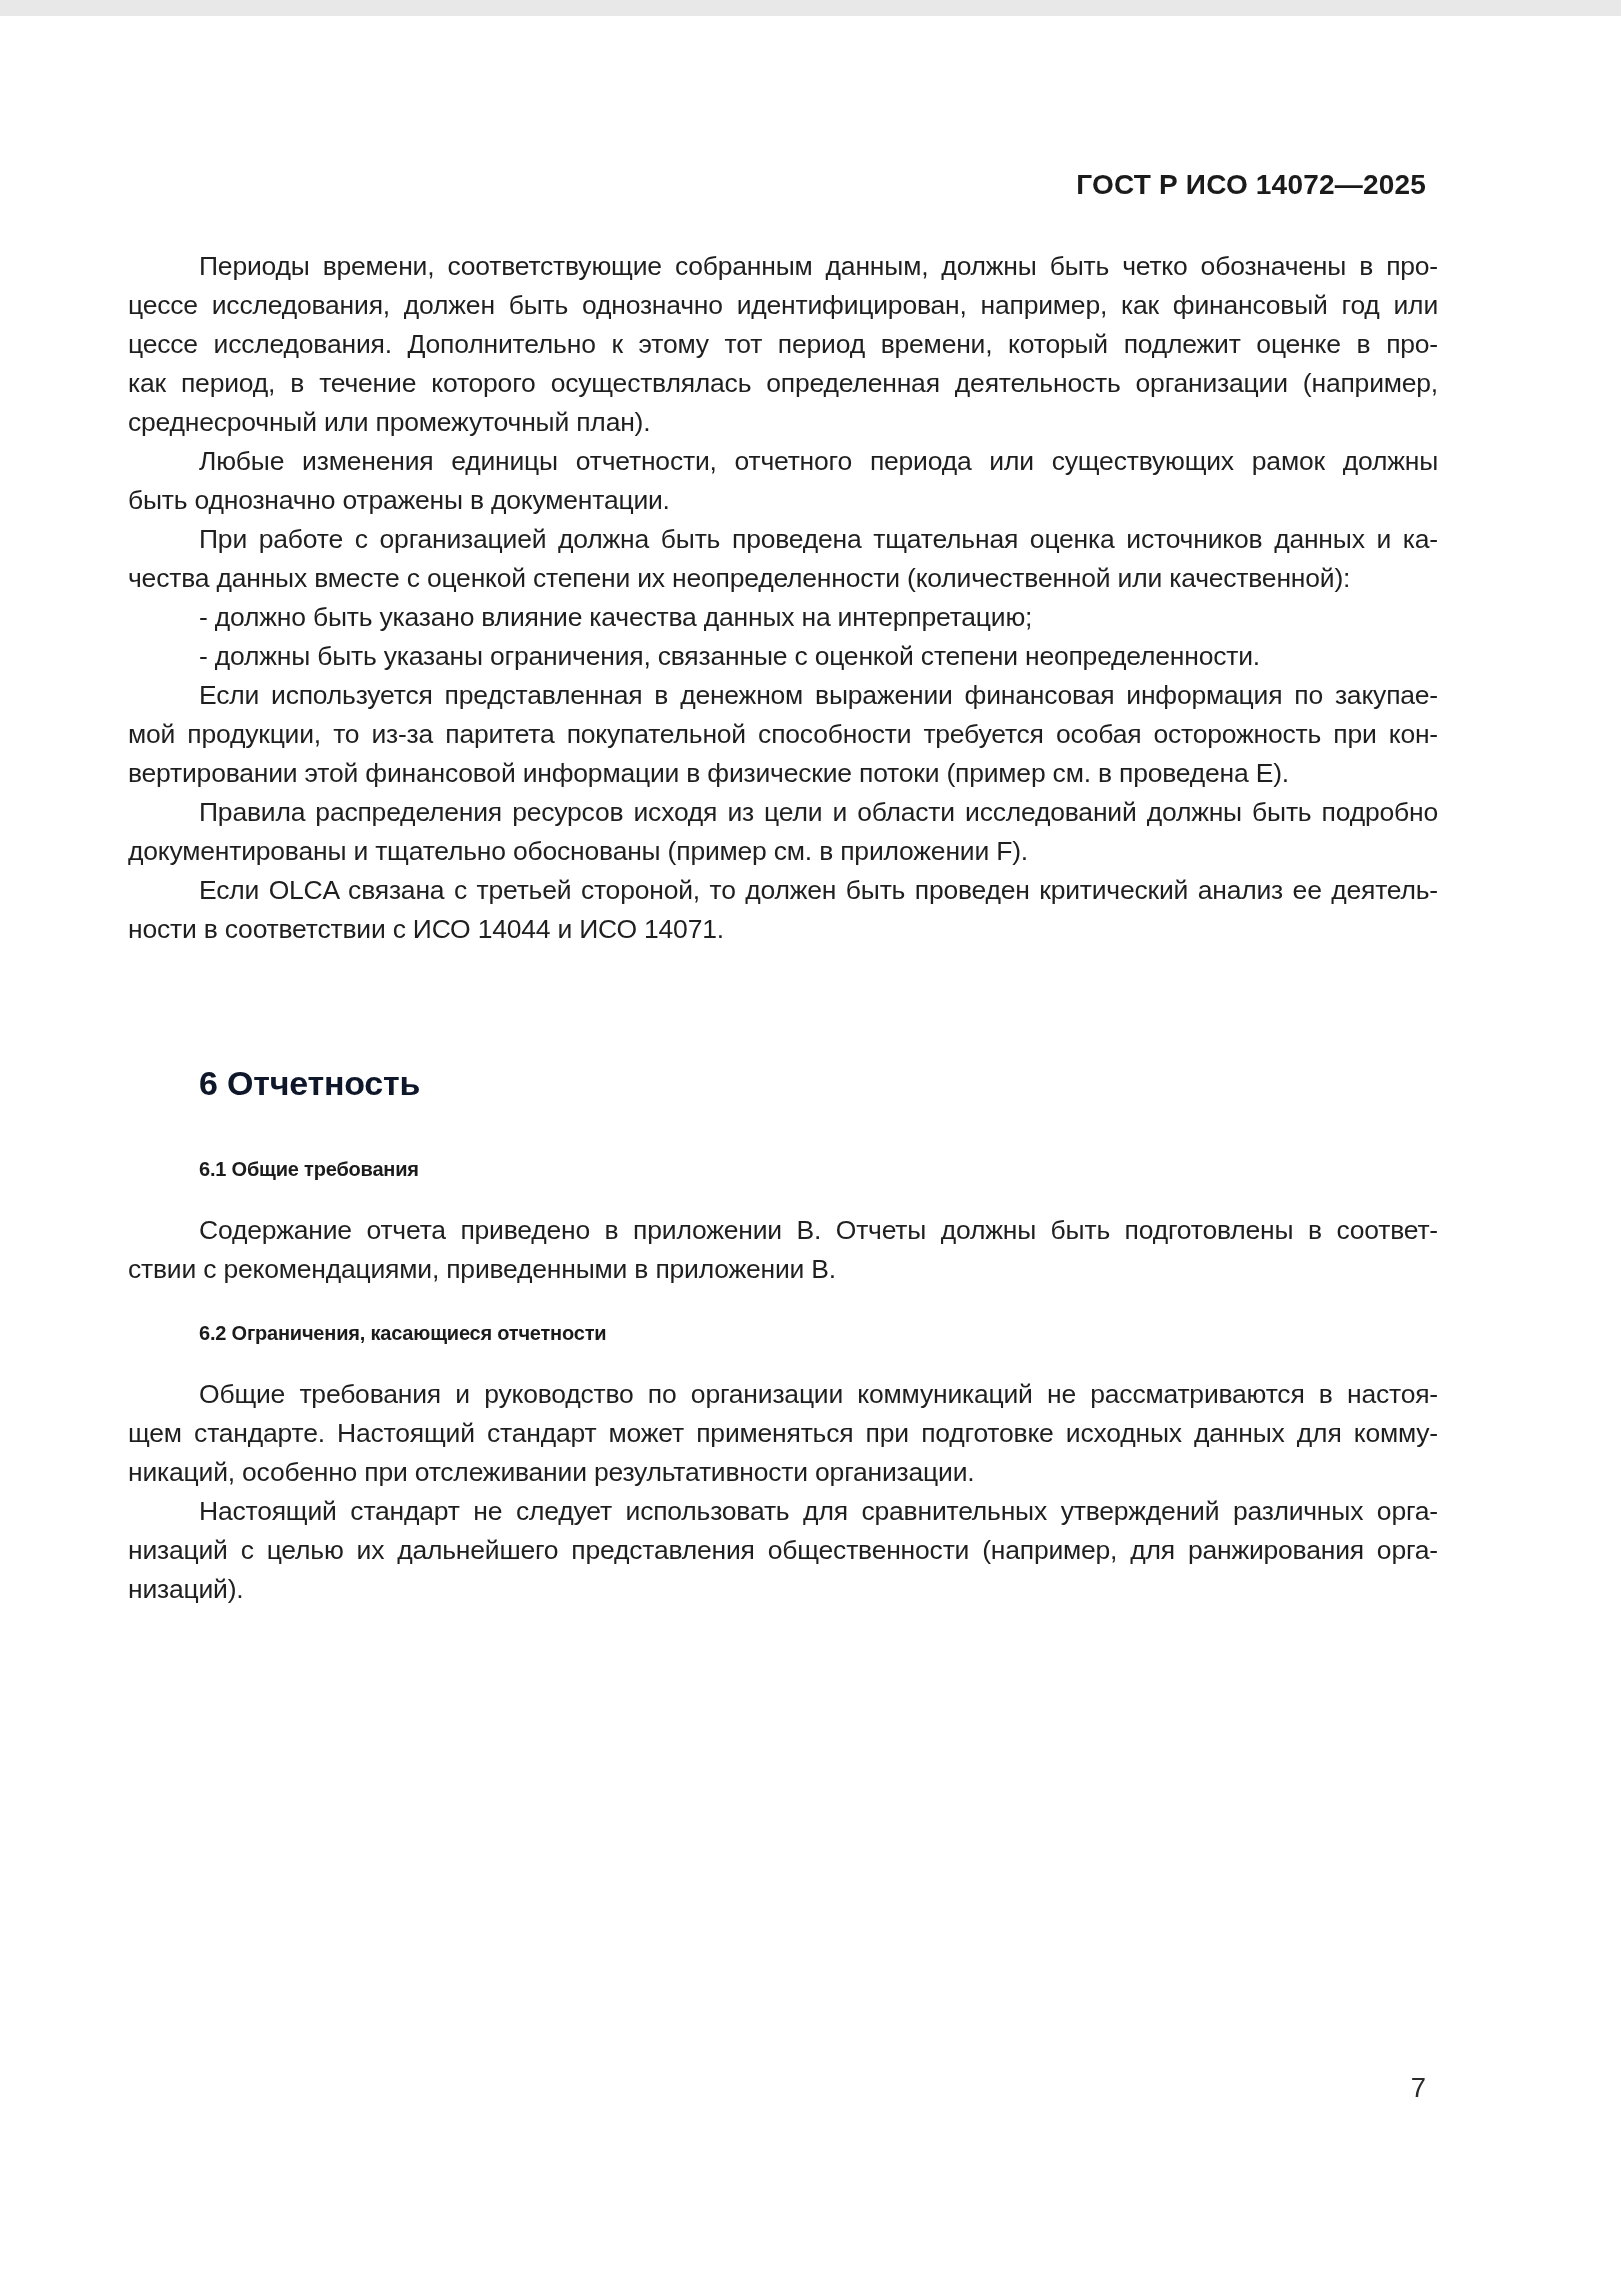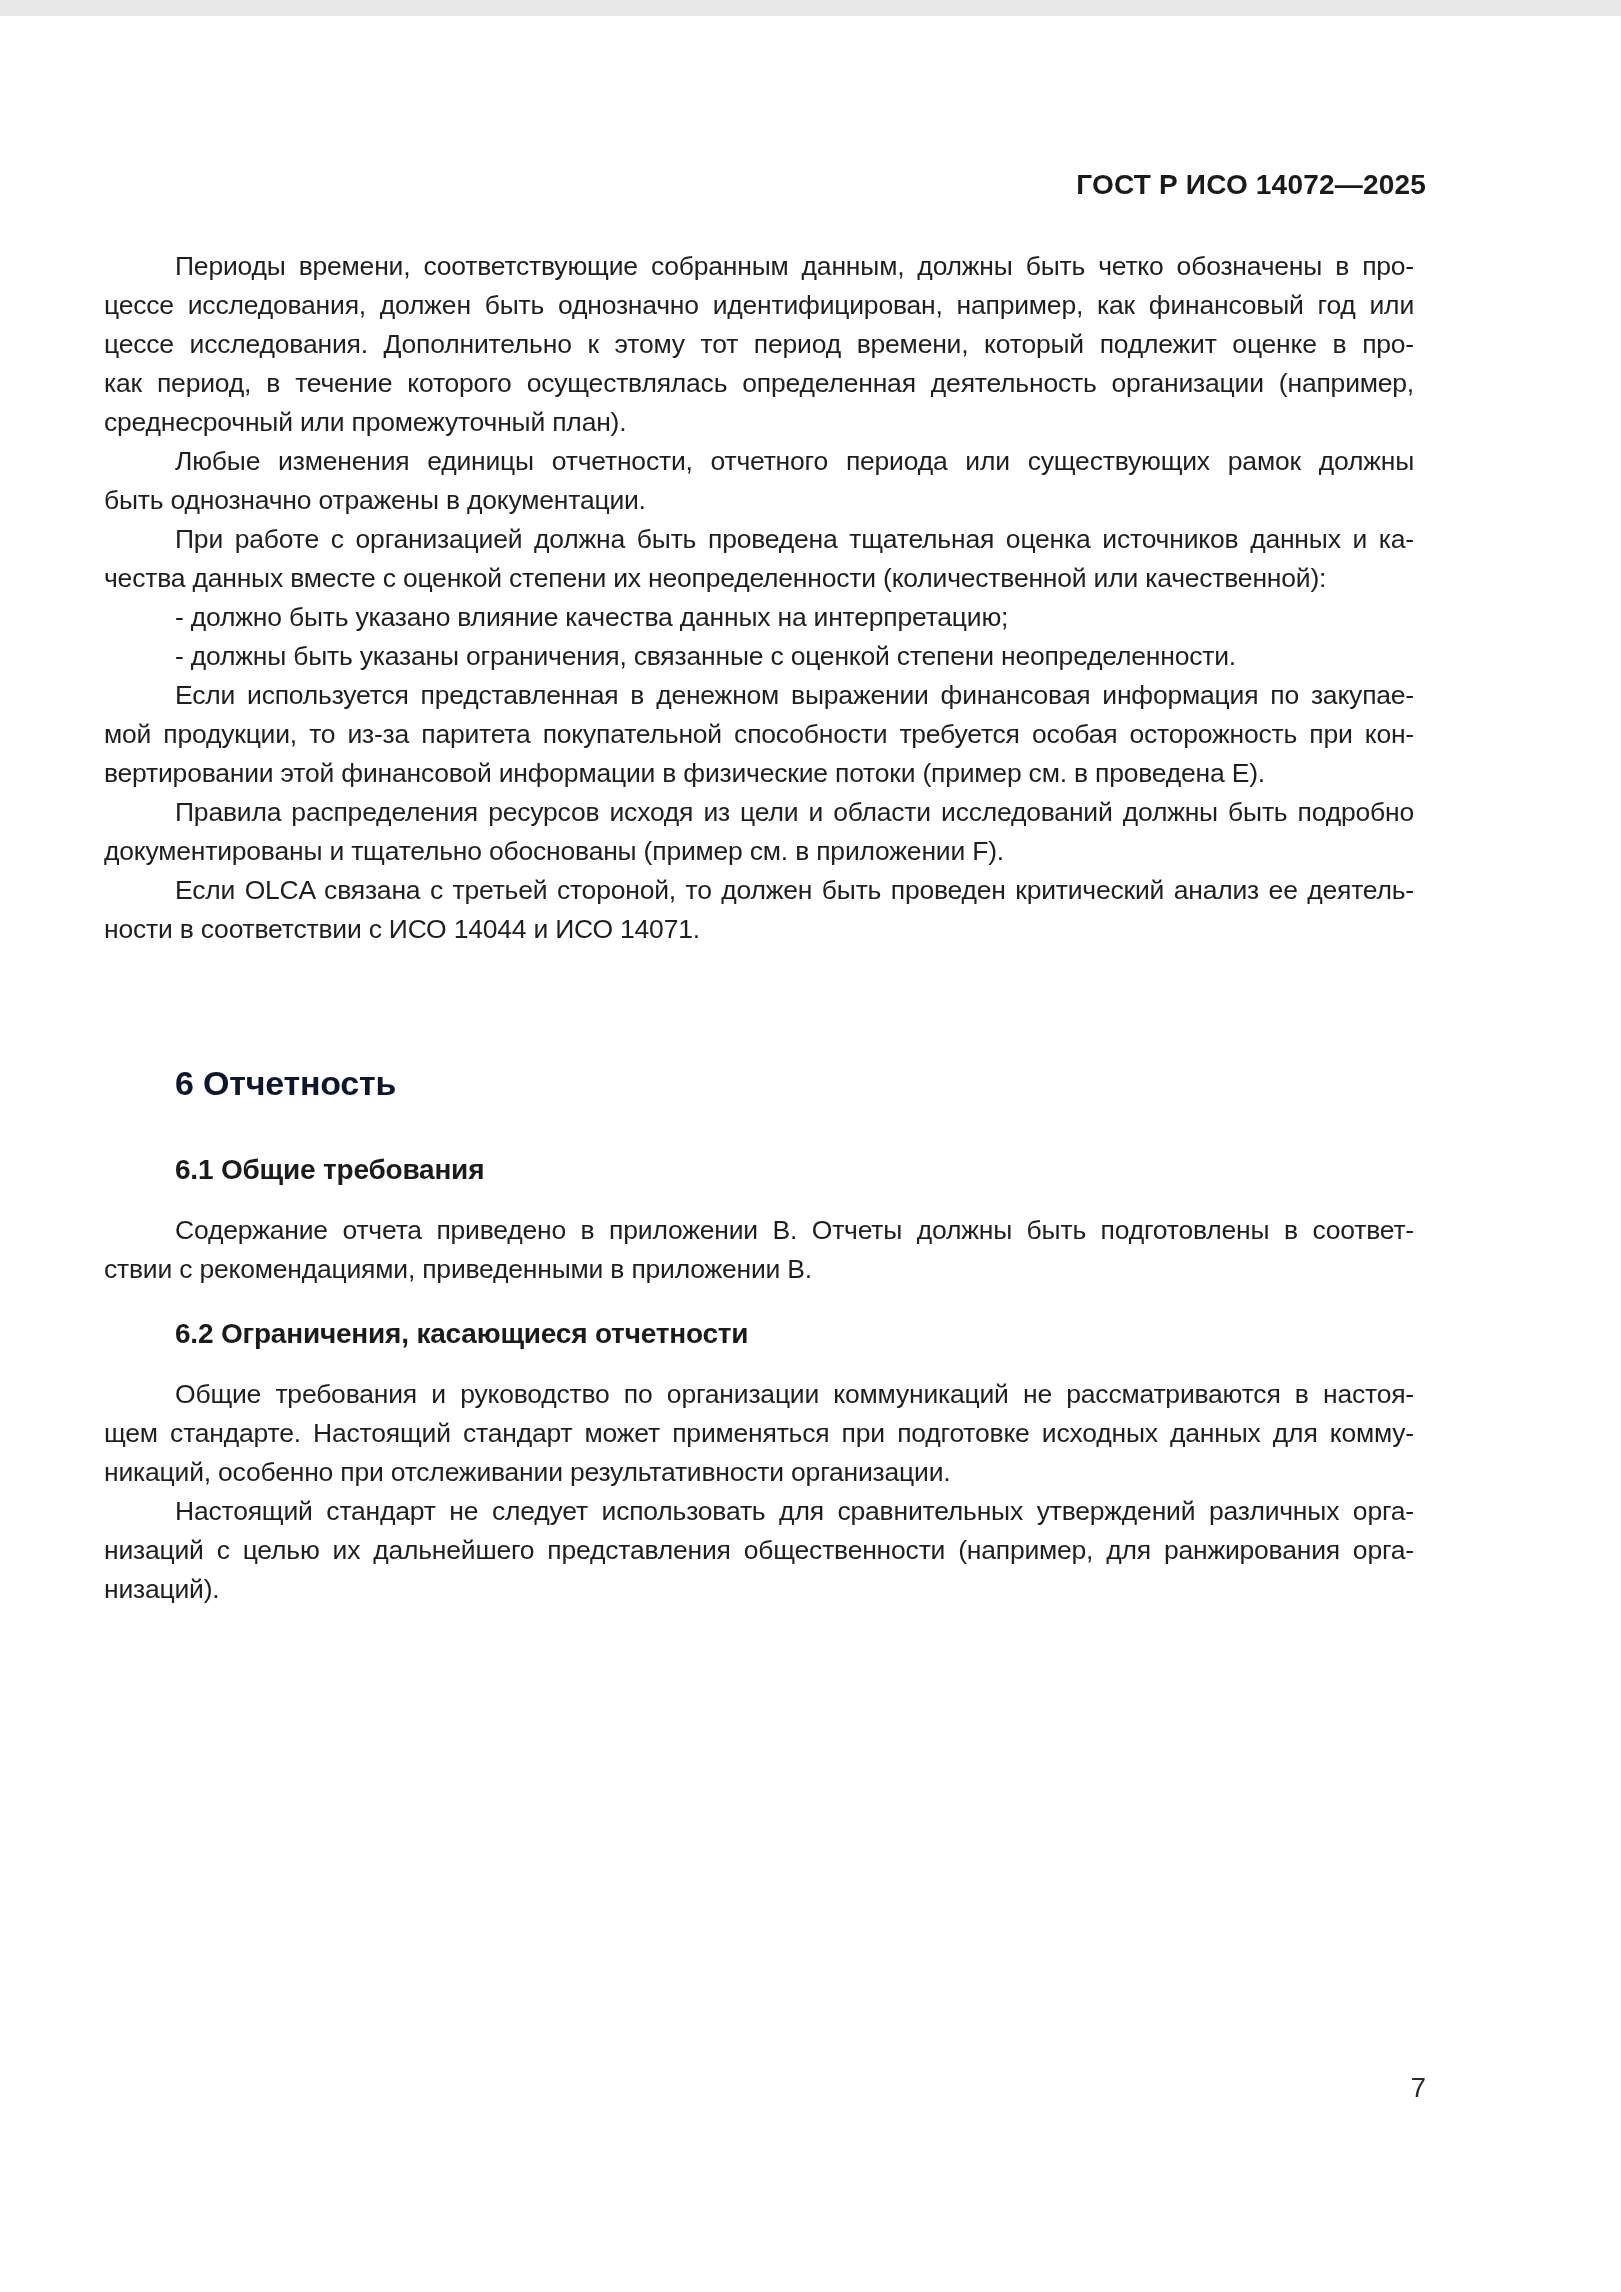--- a/index.html
+++ b/index.html
@@ -18,21 +18,21 @@
     top: 153px;
     width: 1310px;
     text-align: right;
     font-size: 28px;
     font-weight: bold;
     letter-spacing: 0.2px;
     color: #1b1b1b;
   }
   .content {
     position: absolute;
-    left: 104px;
+    left: 128px;
     top: 231px;
     width: 1310px;
     font-size: 26.5px;
     letter-spacing: -0.2px;
     color: #1f1f1f;
   }
   .para { margin: 0; }
   .line {
     height: 39px;
     line-height: 39px;
@@ -47,21 +47,21 @@
     margin-top: 112px;
     font-size: 34px;
     line-height: 45px;
     font-weight: bold;
     text-indent: 71px;
     color: #0f172a;
   }
   .h2 {
     margin-top: 25.5px;
     margin-bottom: 21.6px;
-    font-size: 28px;
+    font-size: 20px;
     line-height: 39px;
     font-weight: bold;
     text-indent: 71px;
     color: #1b1b1b;
   }
   .h1 + .h2 { margin-top: 44px; }
   .page-number {
     position: absolute;
     left: 116px;
     top: 2056px;

